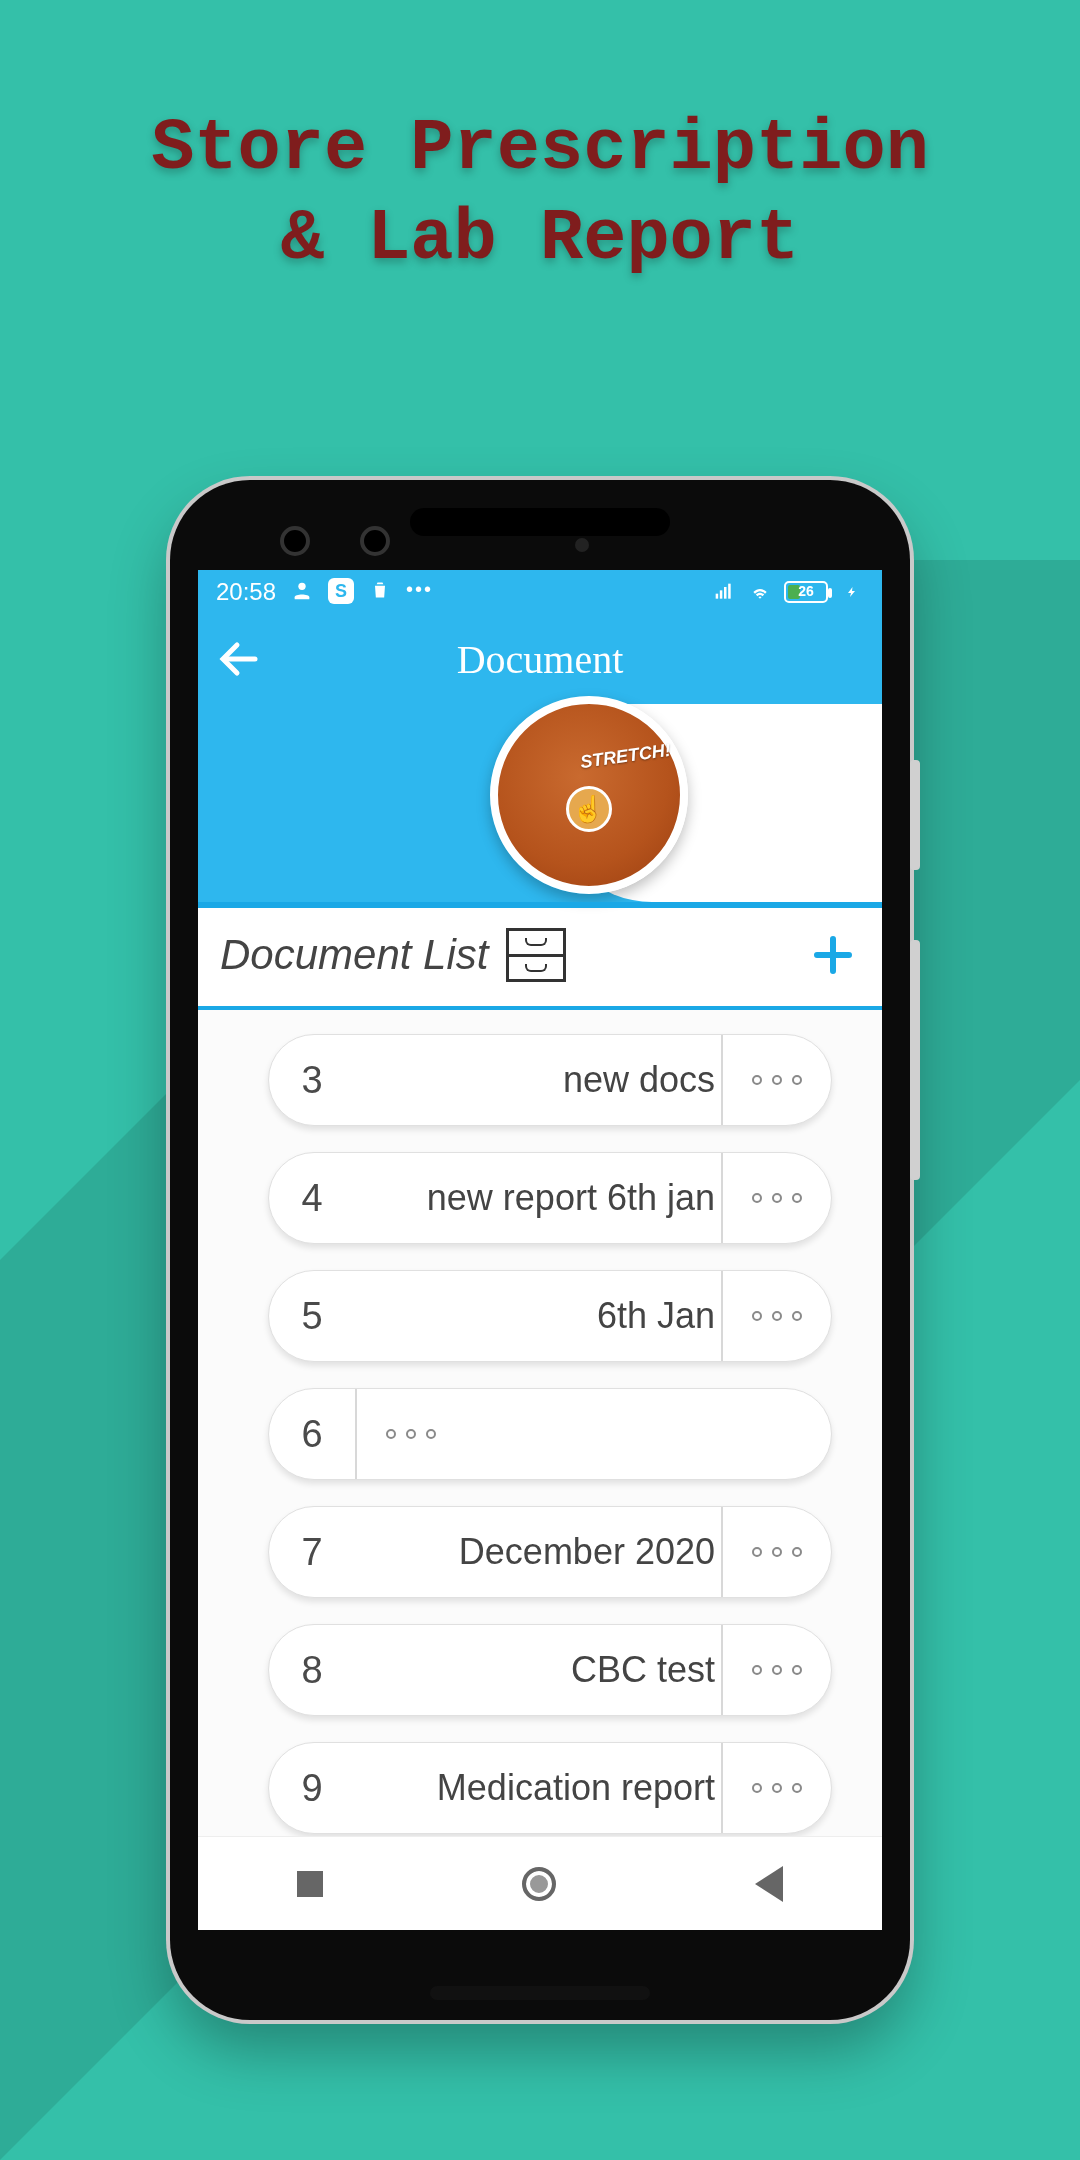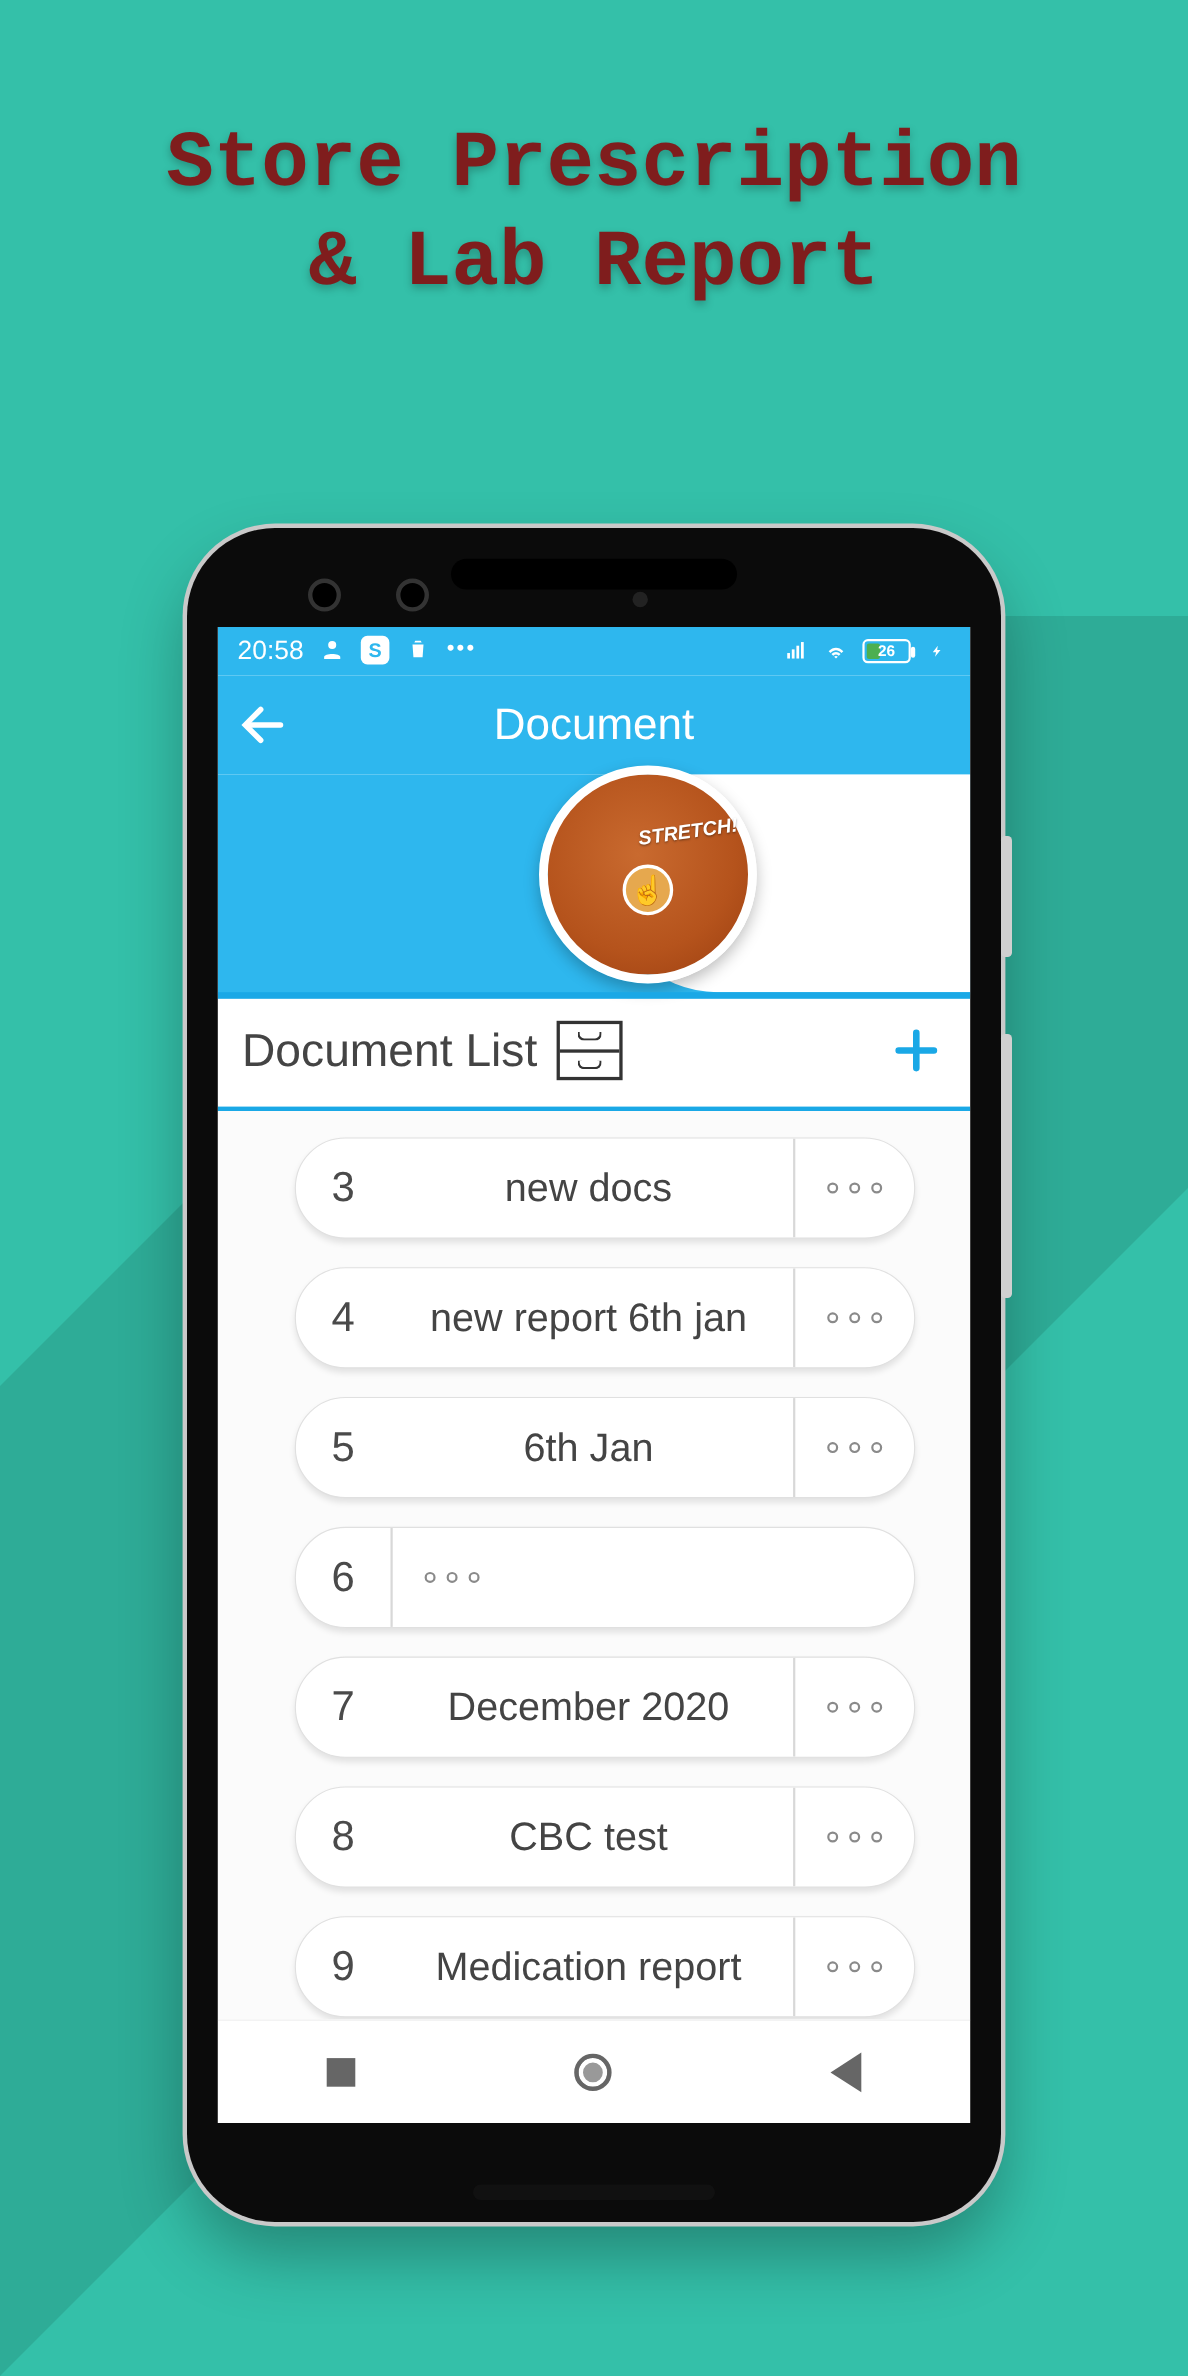--- a/index.html
+++ b/index.html
@@ -124,20 +124,21 @@
   .batt .pct { position:relative; z-index:1; }
 
   
   .appbar {
     height: 90px;
     background: #2eb7ee;
     color: #fff;
     display: flex;
     align-items: center;
     position: relative;
+    font-family: Liberation Serif, serif;
   }
   .back {
     width: 70px; height: 70px;
     display:flex; align-items:center; justify-content:center;
     margin-left: 6px;
   }
   .appbar-title {
     position:absolute; left:0; right:0; text-align:center;
     font-size: 40px; font-weight: 500;
   }
@@ -187,20 +188,21 @@
     background:#1aa8e6;
   }
 
   
   .section-header {
     height: 106px;
     border-bottom: 4px solid #1aa8e6;
     display:flex; align-items:center;
     padding: 0 22px;
     gap: 18px;
+    font-style: italic;
   }
   .section-title { font-size: 42px; color:#444; }
   .cabinet {
     width: 60px; height: 54px; border: 3px solid #333;
     display:flex; flex-direction:column;
   }
   .cabinet div { flex:1; border-bottom:3px solid #333; position:relative;}
   .cabinet div:last-child { border-bottom:none;}
   .cabinet div::after { content:""; position:absolute; left:50%; top:50%; transform:translate(-50%,-50%); width:18px; height:6px; border:2px solid #333; border-top:none; border-radius:0 0 6px 6px;}
   .add {
@@ -224,21 +226,21 @@
     box-shadow: 0 4px 6px rgba(0,0,0,0.10);
     display:flex; align-items:center;
     margin-bottom: 26px;
     overflow:hidden;
   }
   .row .idx {
     width: 86px; text-align:center;
     font-size: 38px; color:#4a4a4a;
   }
   .row .name {
-    flex:1; text-align:center;
+    flex:1; text-align:right;
     font-size: 36px; color:#444;
     padding-right: 6px;
   }
   .row .more {
     width: 110px; height:100%;
     border-left: 2px solid #d8d8d8;
     display:flex; align-items:center; justify-content:center;
     gap: 10px;
   }
   .row .more span {

